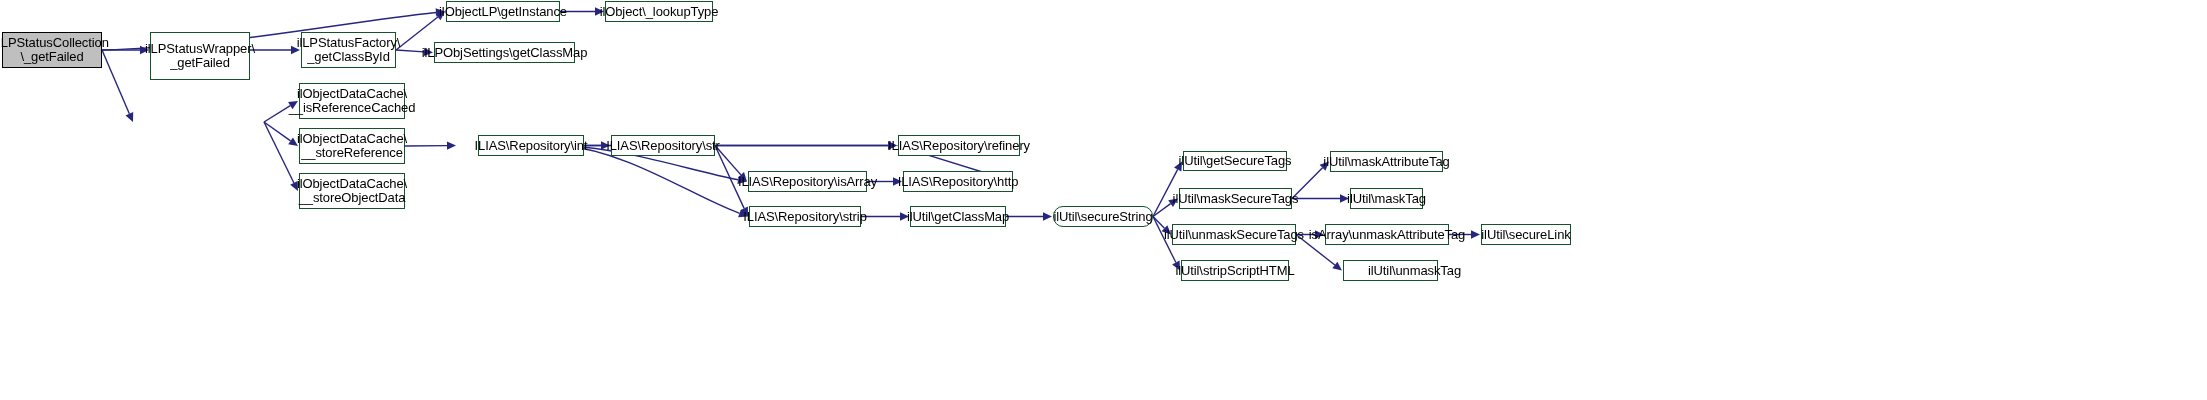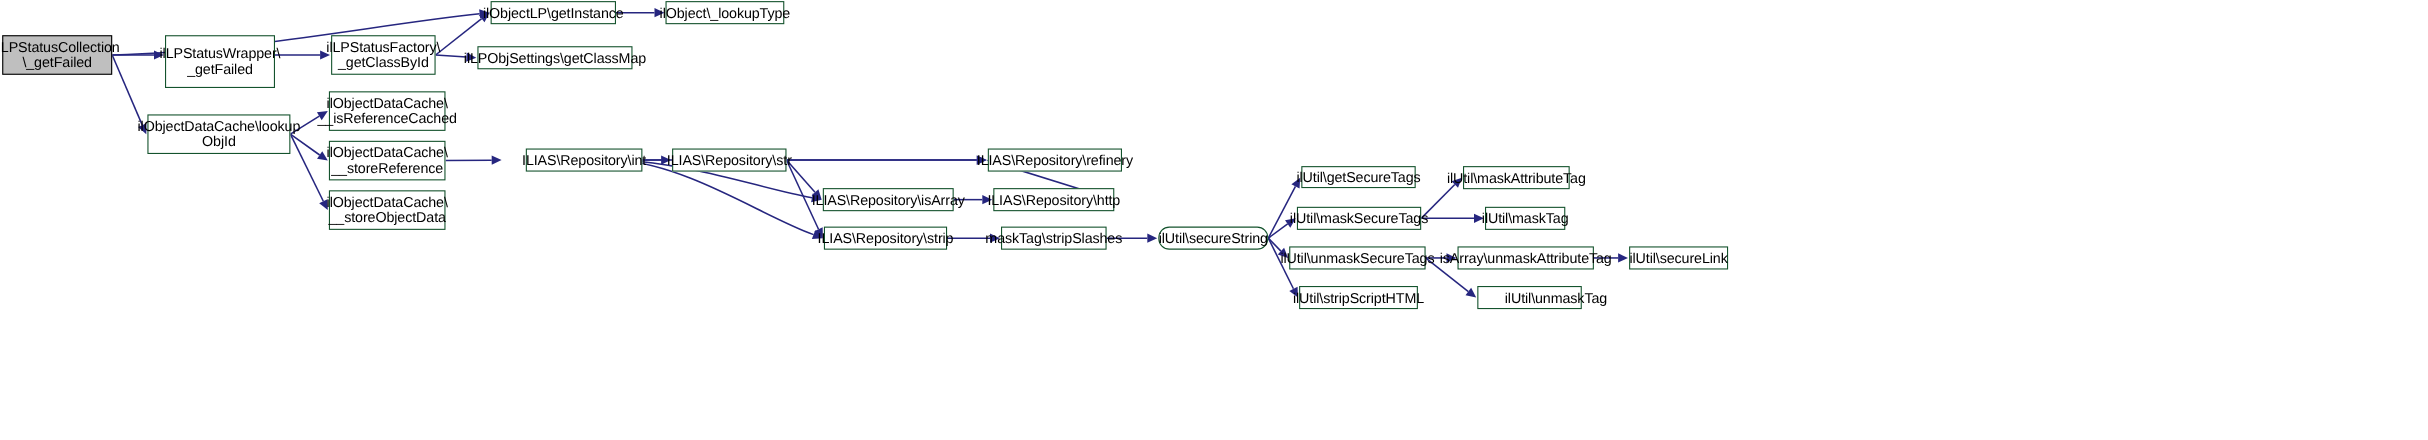--- a/index.html
+++ b/index.html
@@ -114,38 +114,36 @@
     </svg>
 <div class="node root" style="left: 2px; top: 32px; width: 100px; height: 36px;">ilLPStatusCollection
 \_getFailed</div>
     <div class="node" style="left: 150px; top: 32px; width: 100px; height: 48px;">ilLPStatusWrapper\
 _getFailed</div>
     <div class="node" style="left: 301px; top: 32px; width: 95px; height: 36px;">ilLPStatusFactory\
 _getClassById</div>
     <div class="node" style="left: 446px; top: 1px; width: 114px; height: 21px;">ilObjectLP\getInstance</div>
     <div class="node" style="left: 605px; top: 1px; width: 108px; height: 21px;">ilObject\_lookupType</div>
     <div class="node" style="left: 434px; top: 42px; width: 141px; height: 21px;">ilLPObjSettings\getClassMap</div>
-    <div class="node" style="left: 134px; top: 104px; width: 130px; height: 36px;">ilObjectDataCache\lookup
-ObjId</div>
     <div class="node" style="left: 299px; top: 83px; width: 106px; height: 36px;">ilObjectDataCache\
 __isReferenceCached</div>
     <div class="node" style="left: 299px; top: 128px; width: 106px; height: 36px;">ilObjectDataCache\
 __storeReference</div>
     <div class="node" style="left: 299px; top: 173px; width: 106px; height: 36px;">ilObjectDataCache\
 __storeObjectData</div>
     <div class="node" style="left: 478px; top: 135px; width: 106px; height: 21px;">ILIAS\Repository\int</div>
     <div class="node" style="left: 611px; top: 135px; width: 104px; height: 21px;">ILIAS\Repository\str</div>
     <div class="node" style="left: 898px; top: 135px; width: 122px; height: 21px;">ILIAS\Repository\refinery</div>
     <div class="node" style="left: 748px; top: 171px; width: 119px; height: 21px;">ILIAS\Repository\isArray</div>
     <div class="node" style="left: 903px; top: 171px; width: 110px; height: 21px;">ILIAS\Repository\http</div>
     <div class="node" style="left: 749px; top: 206px; width: 112px; height: 21px;">ILIAS\Repository\strip</div>
-    <div class="node" style="left: 910px; top: 206px; width: 96px; height: 21px;">maskTag\stripSlashes</div>
+    <div class="node" style="left: 910px; top: 206px; width: 96px; height: 21px;">ilUtil\getClassMap</div>
     <div class="node" style="left: 1053px; top: 206px; width: 100px; height: 21px; border-radius: 10px;">ilUtil\secureString</div>
     <div class="node" style="left: 1183px; top: 151px; width: 104px; height: 20px;">ilUtil\getSecureTags</div>
     <div class="node" style="left: 1179px; top: 188px; width: 113px; height: 21px;">ilUtil\maskSecureTags</div>
     <div class="node" style="left: 1172px; top: 224px; width: 124px; height: 21px;">ilUtil\unmaskSecureTags</div>
     <div class="node" style="left: 1181px; top: 260px; width: 108px; height: 21px;">ilUtil\stripScriptHTML</div>
-    <div class="node" style="left: 1330px; top: 151px; width: 97px; height: 21px; text-align: center;">ilUtil\maskAttributeTag</div>
+    <div class="node" style="left: 1330px; top: 151px; width: 113px; height: 21px; text-align: center;">ilUtil\maskAttributeTag</div>
     <div class="node" style="left: 1350px; top: 188px; width: 73px; height: 21px;">ilUtil\maskTag</div>
     <div class="node" style="left: 1325px; top: 224px; width: 124px; height: 21px;">isArray\unmaskAttributeTag</div>
     <div class="node" style="left: 1343px; top: 260px; width: 95px; height: 21px; padding-left: 48px;">ilUtil\unmaskTag</div>
     <div class="node" style="left: 1481px; top: 224px; width: 90px; height: 21px;">ilUtil\secureLink</div>
   </div>
 
 </body></html>

